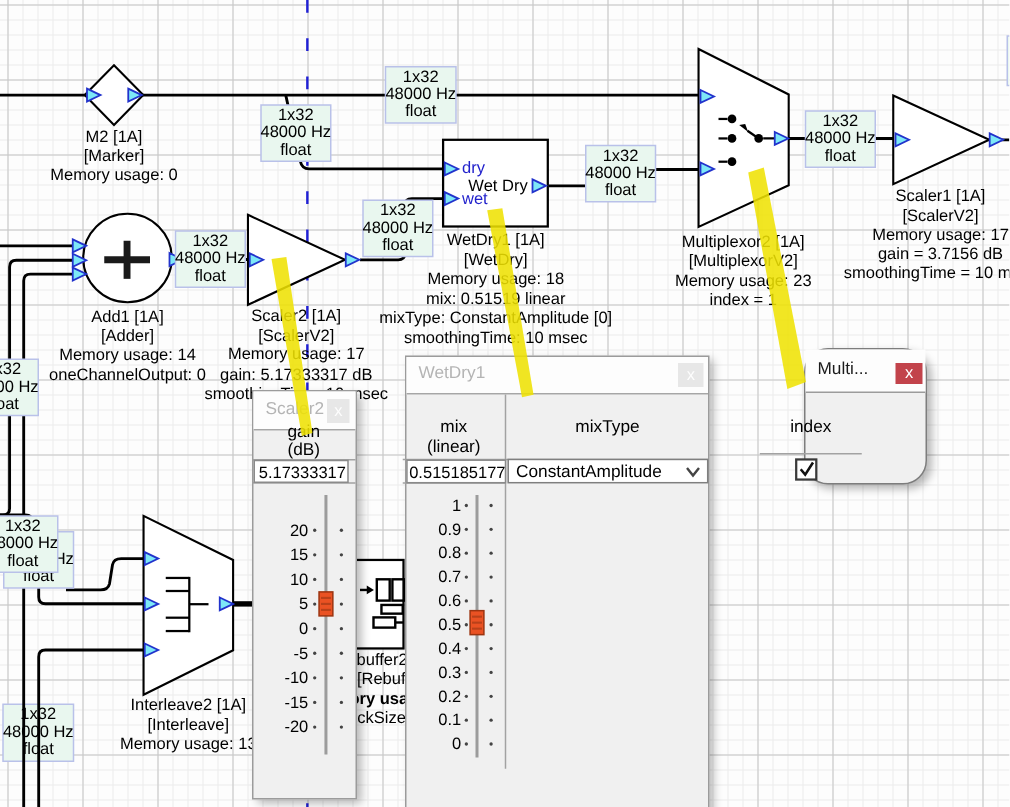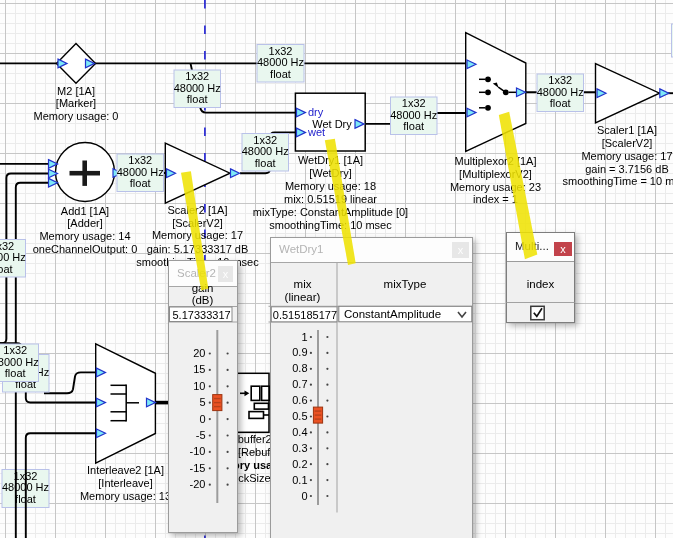--- a/index.html
+++ b/index.html
@@ -17,21 +17,21 @@
   svg{position:absolute;left:0;top:0;}
   .win{position:absolute;background:#f0f0f0;border:1px solid #9b9b9b;
        box-shadow:3px 3px 6px rgba(0,0,0,0.28);}
   .tbar{position:absolute;left:0;top:0;right:0;background:#fdfdfd;
         border-bottom:1px solid #a6a6a6;}
   .ttl{position:absolute;left:8px;font-size:11.5px;color:#b4b4b4;}
   .xbtn{position:absolute;background:#e7e7e7;color:#fdfdfd;font-size:11px;
         text-align:center;}
   #wScaler{left:168px;top:240px;width:70px;height:273px;margin-top:20px;}
   #wWet{left:270px;top:237px;width:203px;height:328px;}
-  #wMulti{left:506px;top:232px;width:69px;height:91px;}
+  #wMulti{left:536px;top:232px;width:82px;height:91px;border-radius:16px;}
   #wMulti .tbar{border-bottom:1px solid #9b9b9b;} #wMulti{border-color:#7d7d7d;}
   #wMulti .ttl{color:#1b1b1b;}
   #xMulti{background:#c2434b;color:#fff;}
 </style>
 </head>
 <body>
 <div id="grid"></div>
 <svg id="diag" width="673" height="538" viewBox="0 0 673 538">
 <defs>
 <g id="arr">

